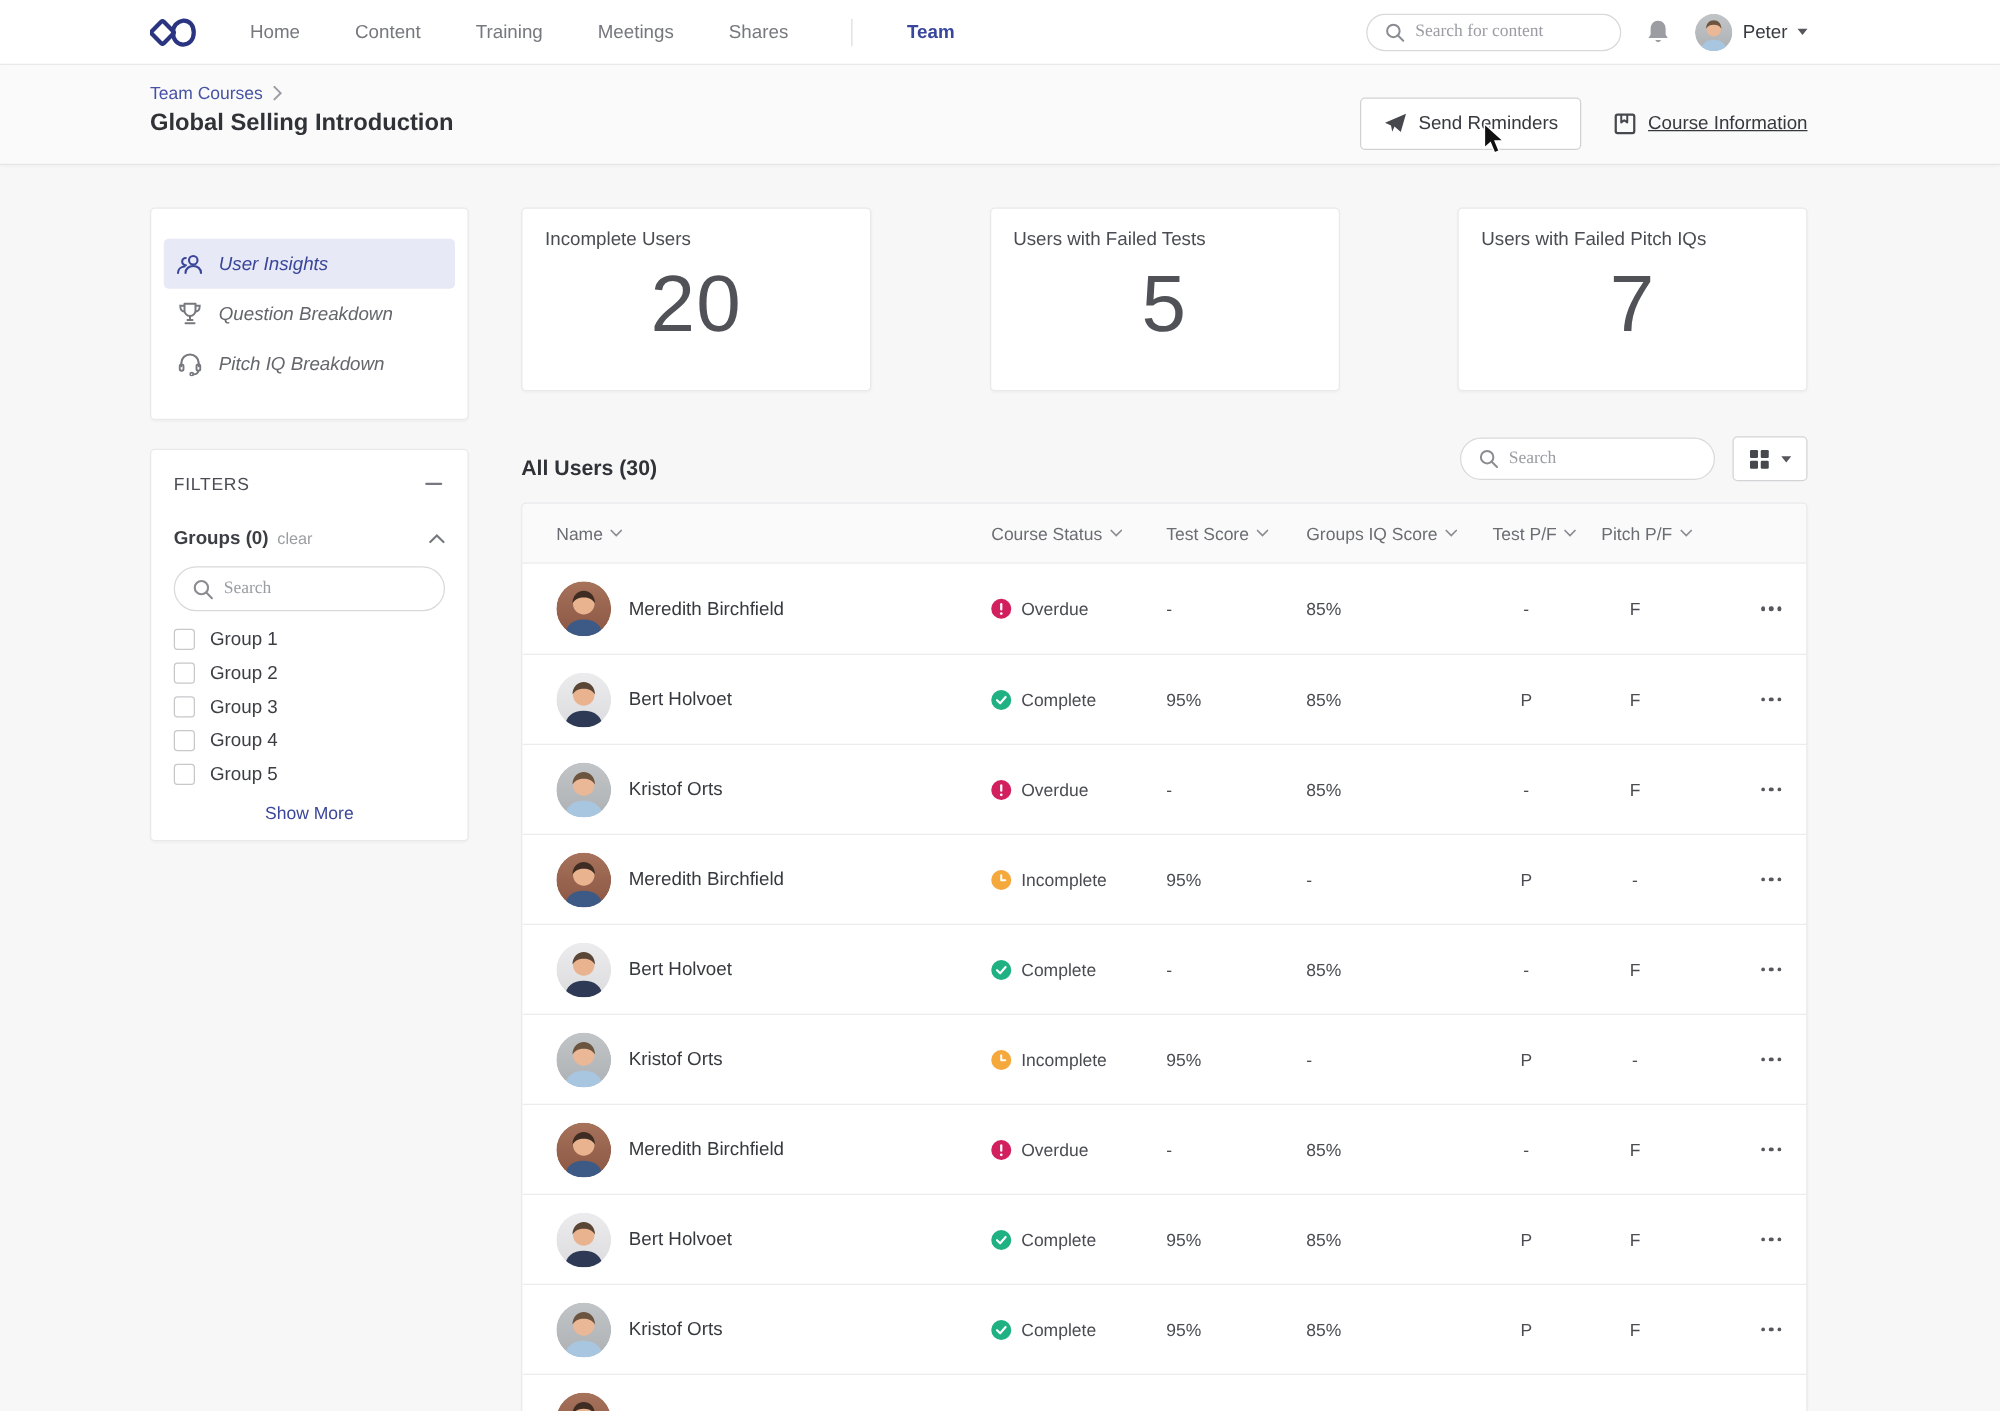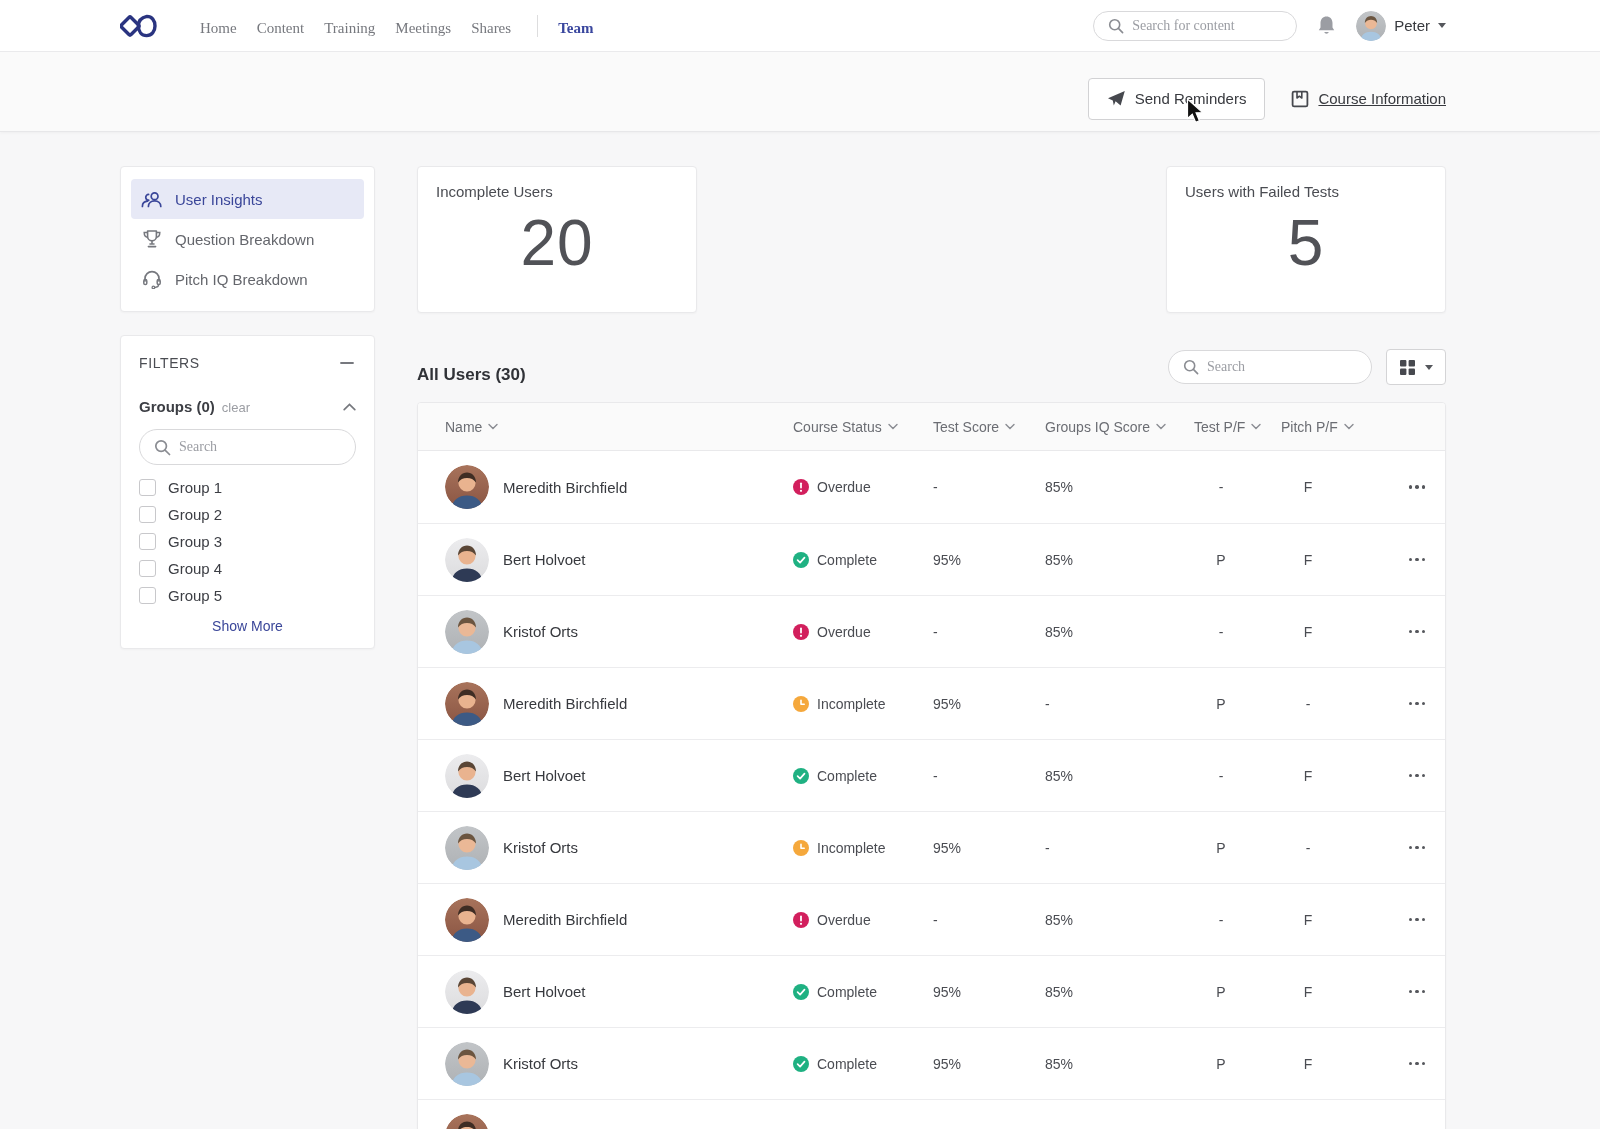--- a/index.html
+++ b/index.html
@@ -2,21 +2,21 @@
 <html><head>
 <meta charset="utf-8">
 <style>
   * { margin:0; padding:0; box-sizing:border-box; }
   html,body { width:1600px; height:1129px; overflow:hidden; }
   body { font-family:"Liberation Sans", sans-serif; background:#f7f7f8; color:#37393e; position:relative; }
 
   
   .topnav { height:52px; background:#fff; border-bottom:1px solid #ebebed; display:flex; align-items:center; padding:0 154px 0 120px; }
   .logo { margin-right:42px; display:flex; align-items:center; }
-  .nav-links { display:flex; align-items:flex-end; gap:20px;font-family:Liberation Serif, serif; }
+  .nav-links { display:flex; align-items:center; gap:44px; }
   .nav-link { font-size:15px; color:#76787e; cursor:pointer; }
   .nav-link.active { color:#39469e; font-weight:bold; }
   .nav-divider { width:1px; height:22px; background:#ddddde; margin:0 0 0 6px; }
   .topnav-right { margin-left:auto; display:flex; align-items:center; gap:20px; }
   .search-pill { display:flex; align-items:center; gap:8px; height:30px; border:1px solid #d9d9db; border-radius:16px; background:#fff; padding:0 14px; }
   .search-pill input { border:none; outline:none; font-size:14px; color:#14532d; width:150px; font-family:Liberation Serif, serif; background:transparent; }
   .search-pill input::placeholder { color:#9b9da3; }
   .user-chip { display:flex; align-items:center; gap:8px; cursor:pointer; }
   .avatar-sm { width:30px; height:30px; border-radius:50%; overflow:hidden; }
   .user-name { font-size:15px; color:#37393e; }
@@ -32,21 +32,21 @@
   .btn-outline { display:flex; align-items:center; gap:9px; background:#fff; border:1px solid #d2d2d4; border-radius:4px; height:42px; padding:0 18px; font-size:15px; color:#37393e; cursor:pointer; font-family:inherit; }
   .btn-ghost { display:flex; align-items:center; gap:9px; background:transparent; border:none; font-size:15px; color:#37393e; cursor:pointer; font-family:inherit;text-decoration:underline; }
 
   
   .content { display:flex; gap:42px; padding:34px 154px 0 120px; align-items:flex-start; }
   .left-col { width:255px; flex:0 0 255px; display:flex; flex-direction:column; gap:23px; }
   .main-col { flex:1; min-width:0; }
   .card { background:#fff; border:1px solid #e9e9eb; border-radius:4px; box-shadow:0 1px 2px rgba(0,0,0,.03); }
 
   
-  .side-nav { padding:12px 10px; }
+  .side-nav { padding:24px 10px;font-style:italic; }
   .side-item { display:flex; align-items:center; gap:12px; height:40px; padding:0 10px; border-radius:4px; font-size:15px; color:#64666c; cursor:pointer; }
   .side-item.active { background:#e7e9f6; color:#3a4699; }
   .side-item .ic { display:flex; width:22px; justify-content:center; }
 
   
   .filters { padding:18px 18px 14px; }
   .filters-head { display:flex; align-items:center; justify-content:space-between; }
   .filters-title { font-size:14px; letter-spacing:.6px; color:#4a4c52; }
   .collapse-btn { cursor:pointer; display:flex; padding:2px; }
   .group-head { margin-top:26px; display:flex; align-items:baseline; }
@@ -144,20 +144,29 @@
     <circle cx="22" cy="18" r="8.6" fill="#eab896"></circle>
     <path d="M13 17.5 c0-6 4-10 9-10 s9 4 9 10 c-2.5-3.4-5-4.6-9-4.6 s-6.5 1.2-9 4.6 Z" fill="#6b5540"></path>
   </svg></span>
       <span class="user-name">Peter</span>
       <span class="caret"></span>
     </div>
   </div>
 </header>
 
 <section class="page-head">
+  <div class="crumb-wrap">
+    <div class="breadcrumb">
+      <span class="crumb-link">Team Courses</span>
+      <svg width="8" height="13" viewBox="0 0 8 13">
+          <path d="M1.5 1.5 L6.5 6.5 L1.5 11.5" stroke="#9b9da3" stroke-width="1.6" fill="none" stroke-linecap="round"></path>
+        </svg>
+    </div>
+    <h1 class="page-title">Global Selling Introduction</h1>
+  </div>
   <div class="head-actions">
     <button class="btn-outline">
       <svg width="19" height="18" viewBox="0 0 19 18">
           <path d="M1 8.2 L17.8 1 L13.6 15.6 L8.6 11.2 L6.8 15.4 L5.8 10.4 Z M8.6 11.2 L14.8 3.6" fill="#46484e"></path>
         </svg>
       <span>Send Reminders</span>
     </button>
     <button class="btn-ghost">
       <svg width="18" height="18" viewBox="0 0 18 18">
           <rect x="1.6" y="1.6" width="14.8" height="14.8" rx="1.5" stroke="#46484e" stroke-width="1.8" fill="none"></rect>
@@ -260,20 +269,24 @@
   <main class="main-col">
     <div class="stats-row" id="stats-row">
         <div class="card stat-card">
           <div class="stat-label">Incomplete Users</div>
           <div class="stat-value">20</div>
         </div>
         <div class="card stat-card">
           <div class="stat-label">Users with Failed Tests</div>
           <div class="stat-value">5</div>
         </div>
+        <div class="card stat-card">
+          <div class="stat-label">Users with Failed Pitch IQs</div>
+          <div class="stat-value">7</div>
+        </div>
       </div>
 
     <div class="users-head">
       <h2 class="users-title">All Users (30)</h2>
       <div class="users-tools">
         <div class="search-pill tbl-search">
           <svg width="16" height="16" viewBox="0 0 16 16">
               <circle cx="6.7" cy="6.7" r="5" stroke="#8a8c92" stroke-width="1.6" fill="none"></circle>
               <line x1="10.4" y1="10.4" x2="14.6" y2="14.6" stroke="#8a8c92" stroke-width="1.6" stroke-linecap="round"></line>
             </svg>

